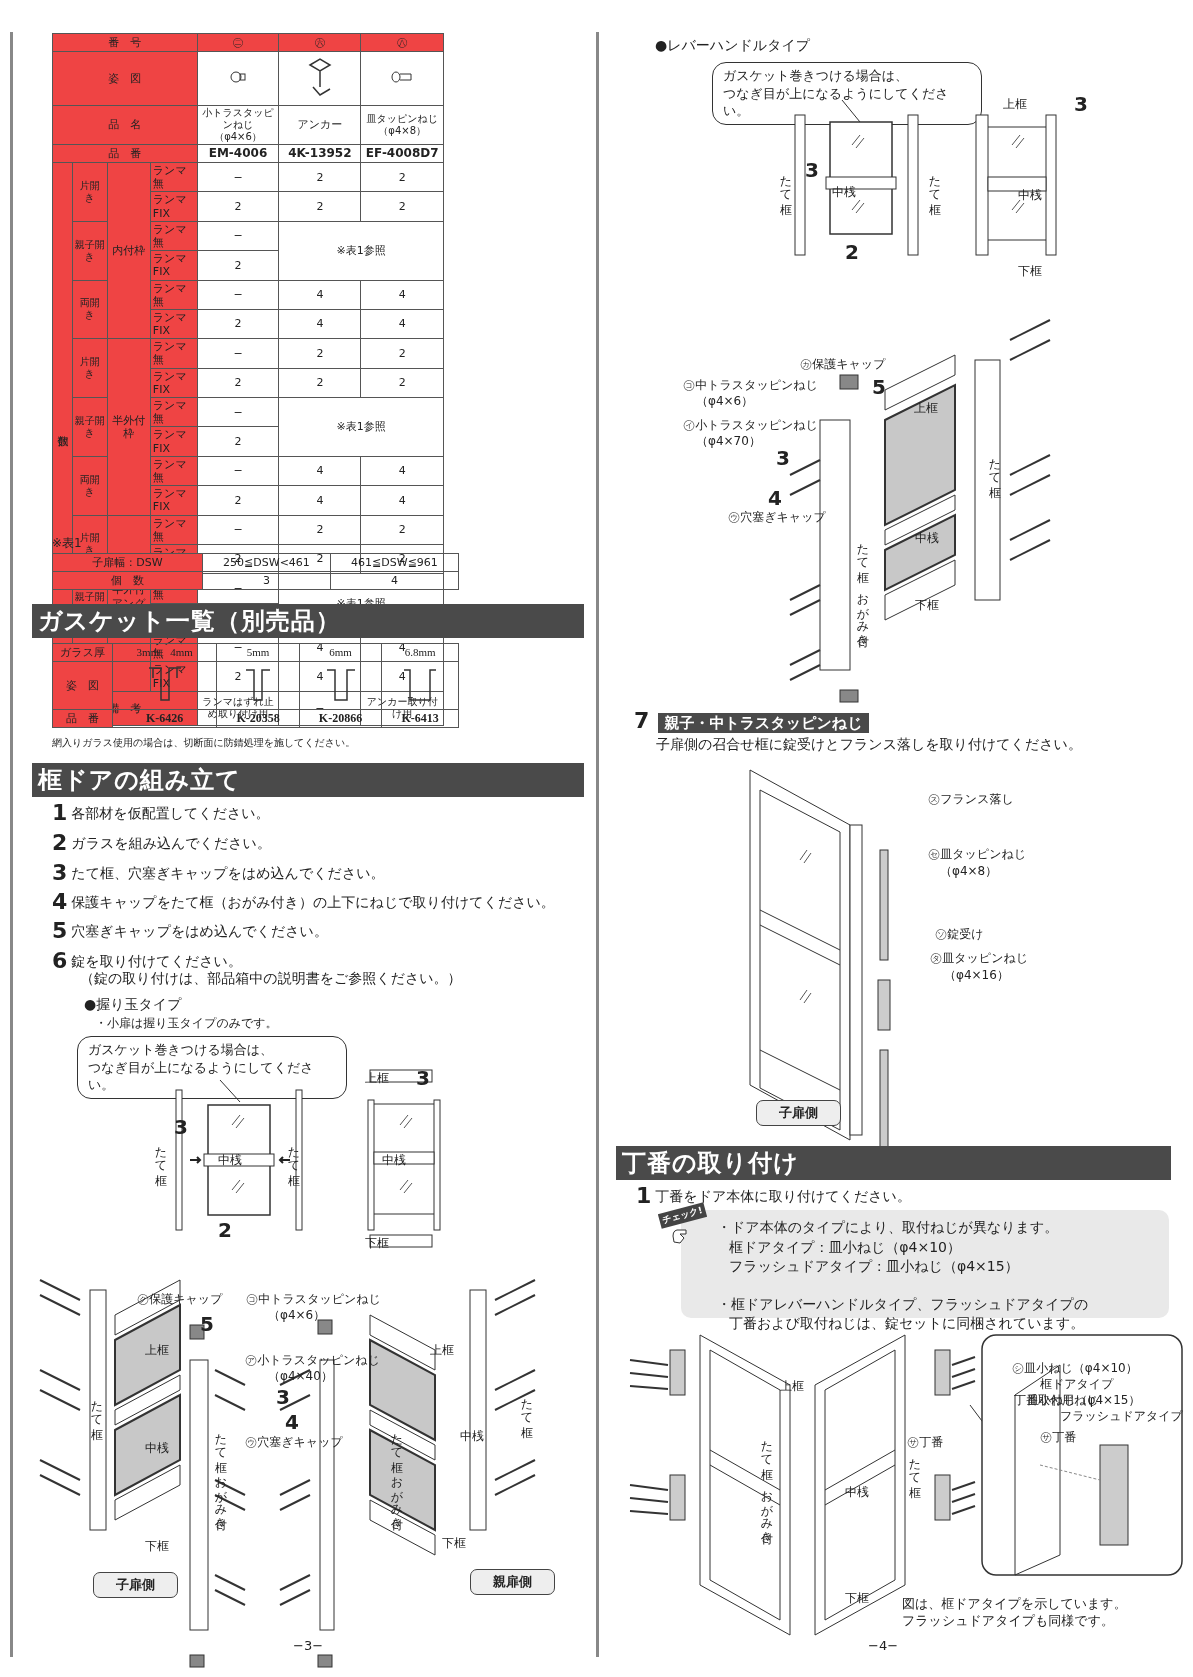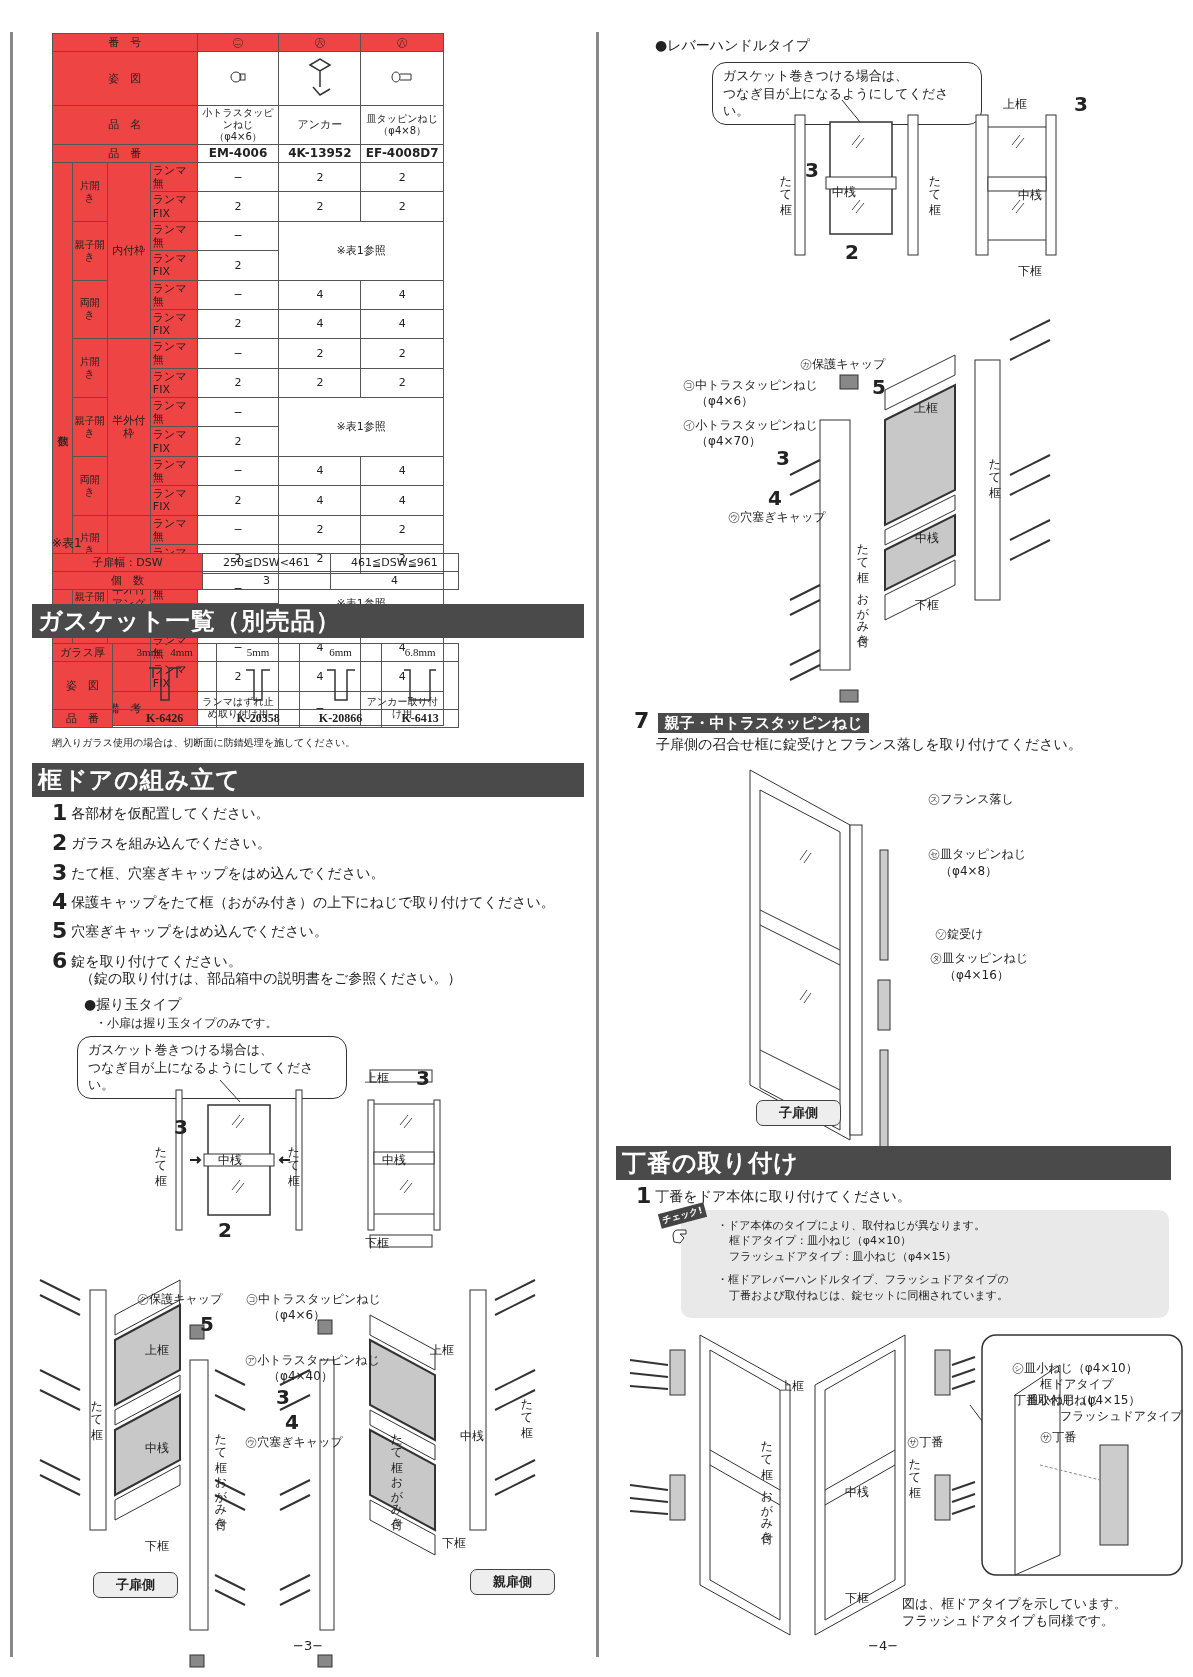--- a/index.html
+++ b/index.html
@@ -12,21 +12,21 @@
   .tbl td.b{font-weight:bold;font-size:12px;}
   .sec{position:absolute;background:#4a4a4a;color:#fff;font-weight:bold;font-size:24px;padding:0 6px;height:34px;line-height:34px;letter-spacing:1px;}
   .step{position:absolute;font-size:14px;white-space:nowrap;}
   .step .n{font-weight:900;font-size:22px;margin-right:4px;vertical-align:-2px;}
   .lbl{position:absolute;font-size:12px;white-space:nowrap;}
   .lbl-sm{position:absolute;font-size:12px;white-space:nowrap;line-height:1.25;}
   .big{position:absolute;font-size:20px;font-weight:900;}
   .bubble{position:absolute;border:1.5px solid #333;border-radius:14px;padding:4px 10px;font-size:13px;line-height:1.35;background:#fff;}
   .tag{position:absolute;border:1.5px solid #444;border-radius:7px;background:#eee;font-weight:bold;font-size:13px;padding:3px 22px;}
   .pnum{position:absolute;font-size:13px;}
-  .note-box{position:absolute;background:#e9e9e9;border-radius:10px;padding:8px 28px 8px 36px;font-size:11px;line-height:1.4;}
+  .note-box{position:absolute;background:#e9e9e9;border-radius:10px;padding:8px 28px 8px 36px;font-size:14px;line-height:1.4;}
   .vtext{writing-mode:vertical-rl;text-orientation:upright;font-size:12px;position:absolute;}
   svg{position:absolute;overflow:visible;}
 </style>
 </head>
 <body>
 
 <div class="vline" style="left:10px;"></div>
 <div class="vline" style="left:596px;"></div>
 
 <div class="abs" style="left:52px;top:33px;">
@@ -477,21 +477,21 @@
 <div class="lbl-sm" style="left:930px;top:951px;">㋟皿タッピンねじ</div>
 <div class="lbl-sm" style="left:944px;top:968px;">（φ4×16）</div>
 <div class="tag" style="left:756px;top:1100px;">子扉側</div>
 
 <div class="sec" style="left:616px;top:1146px;width:555px;">丁番の取り付け</div>
 <div class="step" style="left:636px;top:1183px;"><span class="n">1</span><span>丁番をドア本体に取り付けてください。</span></div>
 <div class="note-box" style="left:681px;top:1210px;width:488px;height:108px;">
   <div>・ドア本体のタイプにより、取付ねじが異なります。</div>
   <div style="padding-left:12px">框ドアタイプ：皿小ねじ（φ4×10）</div>
   <div style="padding-left:12px">フラッシュドアタイプ：皿小ねじ（φ4×15）</div>
-  <div style="margin-top:8px">・框ドアレバーハンドルタイプ、フラッシュドアタイプの</div>
+  <div style="margin-top:18px">・框ドアレバーハンドルタイプ、フラッシュドアタイプの</div>
   <div style="padding-left:12px">丁番および取付ねじは、錠セットに同梱されています。</div>
 </div>
 <div class="abs" style="left:659px;top:1208px;background:#444;color:#fff;font-size:9px;font-weight:bold;padding:1px 3px;transform:rotate(-15deg);">チェック!</div>
 <svg width="20" height="20" style="left:670px;top:1226px;">
     <path d="M3 10 Q3 3 10 4 L16 4 L16 8 L10 8 L14 12 L10 17 L4 16 Z" fill="#fff" stroke="#333"></path>
   </svg>
 
 <svg width="600" height="300" style="left:630px;top:1335px;">
   <rect x="40" y="15" width="15" height="45" fill="#ccc" stroke="#333"></rect>
   <rect x="40" y="140" width="15" height="45" fill="#ccc" stroke="#333"></rect>

